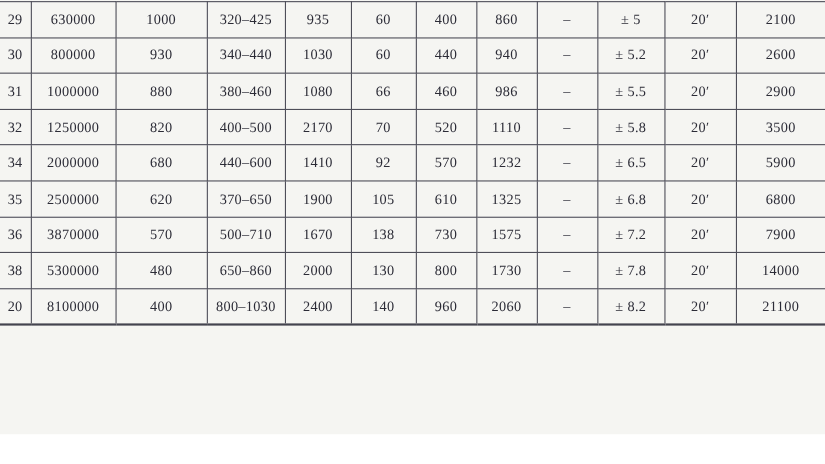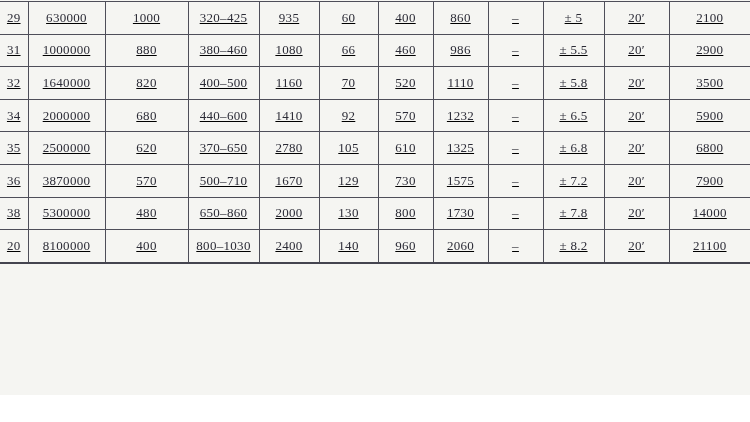--- a/index.html
+++ b/index.html
@@ -22,21 +22,20 @@
     width: 750px;
     height: 395px;
     background: #f5f5f2;
     overflow: hidden;
   }
   table.data-table {
     border-collapse: collapse;
     table-layout: fixed;
     width: 750px;
     margin-top: 1px;
-    text-decoration: underline;
   }
   table.data-table td {
     border: 1px solid #4e4e59;
     text-align: center;
     vertical-align: middle;
     height: 31.6px;
     padding: 0 2px;
     font-size: 13px;
     letter-spacing: 0.3px;
     color: #2b2b36;
@@ -91,39 +90,53 @@
             <td>935</td>
             <td>60</td>
             <td>400</td>
             <td>860</td>
             <td>–</td>
             <td>± 5</td>
             <td>20′</td>
             <td>2100</td>
           </tr>
           <tr>
+            <td>30</td>
+            <td>800000</td>
+            <td>930</td>
+            <td>340–440</td>
+            <td>1030</td>
+            <td>60</td>
+            <td>440</td>
+            <td>940</td>
+            <td>–</td>
+            <td>± 5.2</td>
+            <td>20′</td>
+            <td>2600</td>
+          </tr>
+          <tr>
             <td>31</td>
             <td>1000000</td>
             <td>880</td>
             <td>380–460</td>
             <td>1080</td>
             <td>66</td>
             <td>460</td>
             <td>986</td>
             <td>–</td>
             <td>± 5.5</td>
             <td>20′</td>
             <td>2900</td>
           </tr>
           <tr>
             <td>32</td>
-            <td>1640000</td>
+            <td>1250000</td>
             <td>820</td>
             <td>400–500</td>
-            <td>1160</td>
+            <td>2170</td>
             <td>70</td>
             <td>520</td>
             <td>1110</td>
             <td>–</td>
             <td>± 5.8</td>
             <td>20′</td>
             <td>3500</td>
           </tr>
           <tr>
             <td>34</td>
@@ -137,36 +150,36 @@
             <td>–</td>
             <td>± 6.5</td>
             <td>20′</td>
             <td>5900</td>
           </tr>
           <tr>
             <td>35</td>
             <td>2500000</td>
             <td>620</td>
             <td>370–650</td>
-            <td>2780</td>
+            <td>1900</td>
             <td>105</td>
             <td>610</td>
             <td>1325</td>
             <td>–</td>
             <td>± 6.8</td>
             <td>20′</td>
             <td>6800</td>
           </tr>
           <tr>
             <td>36</td>
             <td>3870000</td>
             <td>570</td>
             <td>500–710</td>
             <td>1670</td>
-            <td>129</td>
+            <td>138</td>
             <td>730</td>
             <td>1575</td>
             <td>–</td>
             <td>± 7.2</td>
             <td>20′</td>
             <td>7900</td>
           </tr>
           <tr>
             <td>38</td>
             <td>5300000</td>

